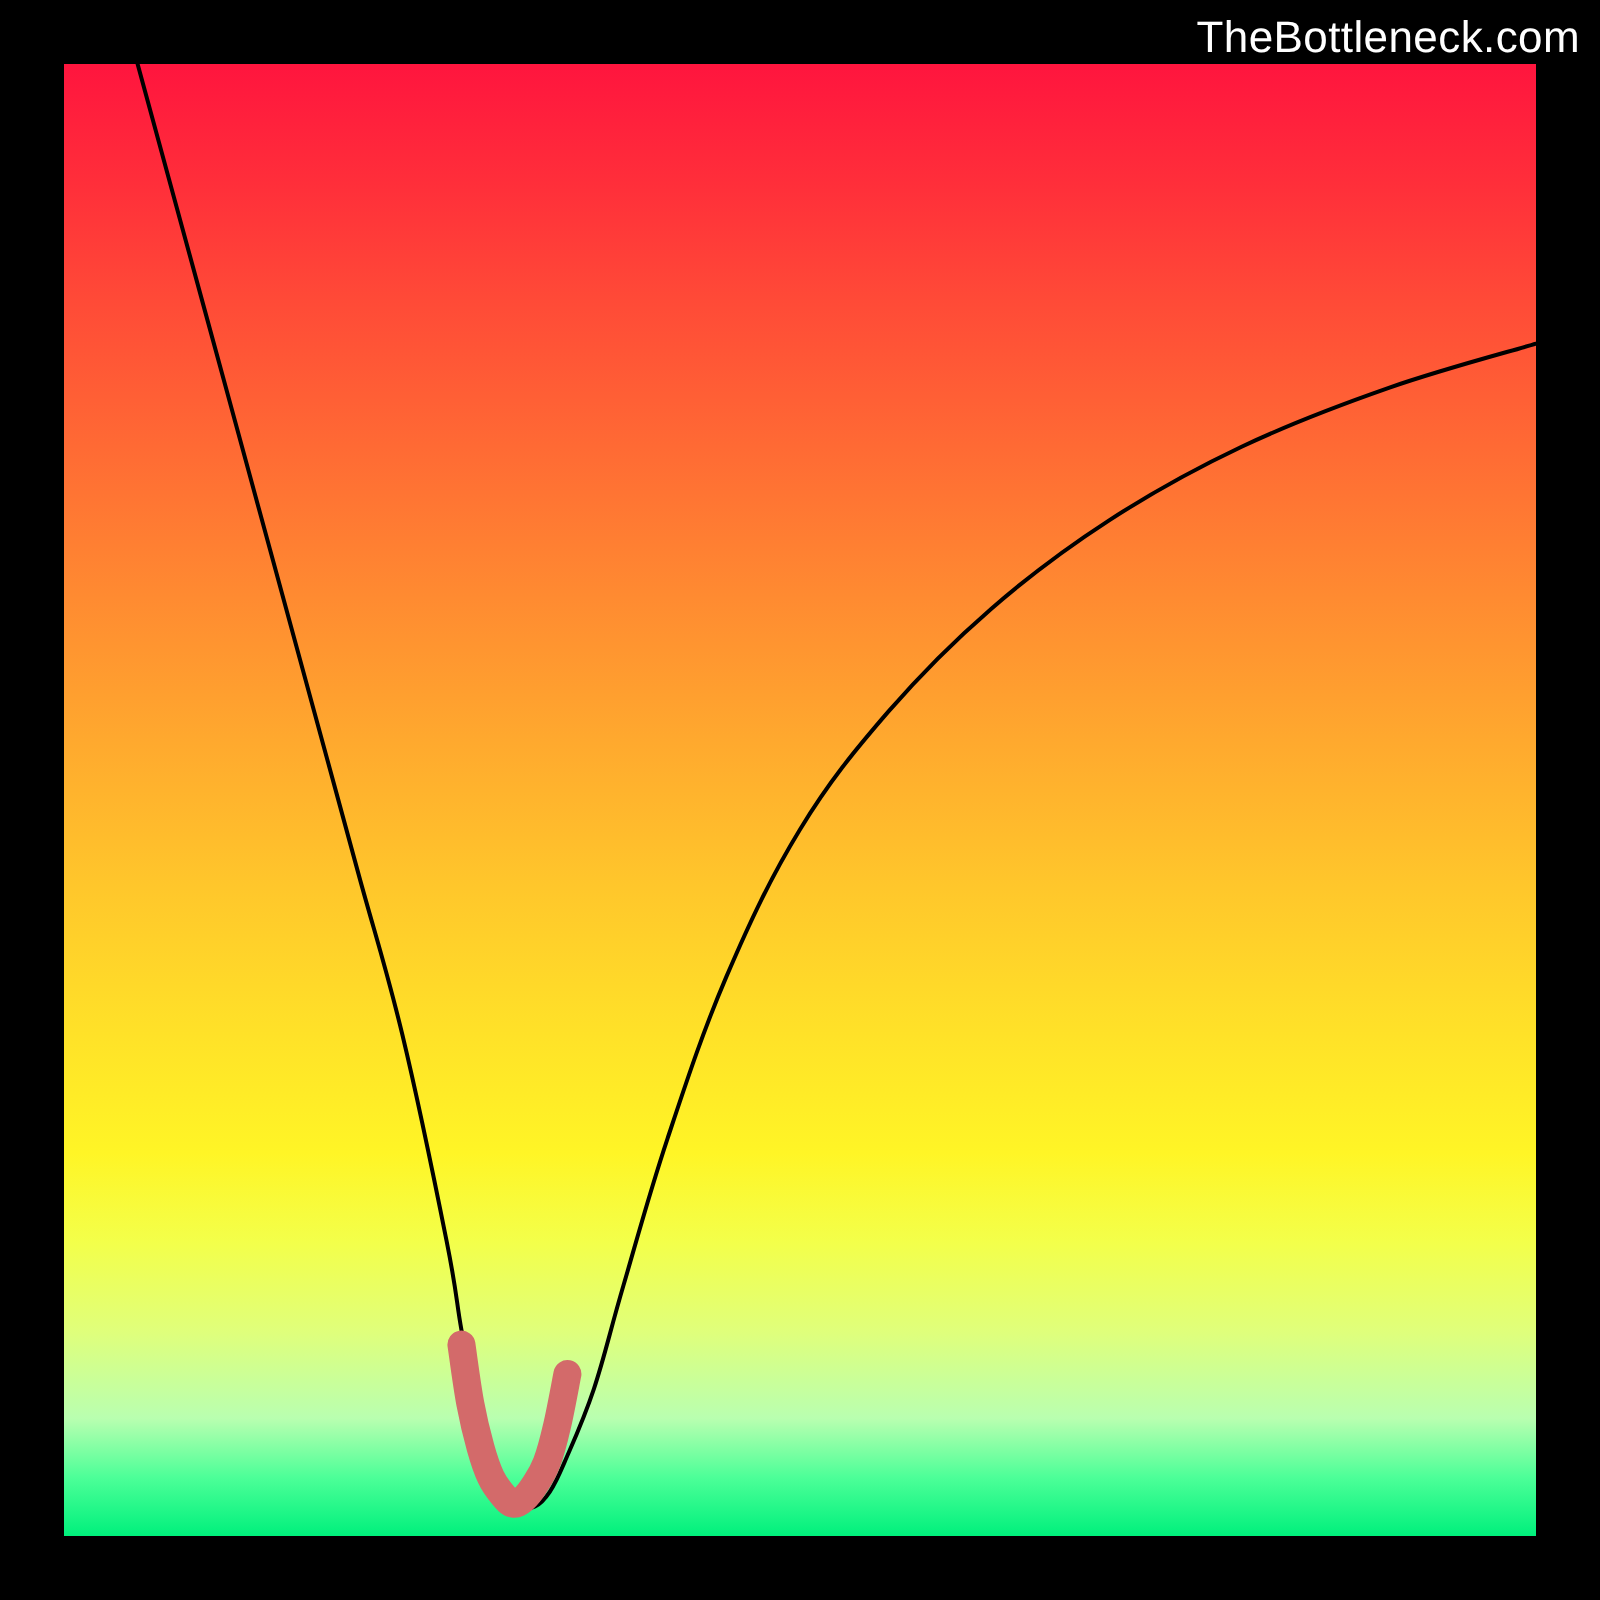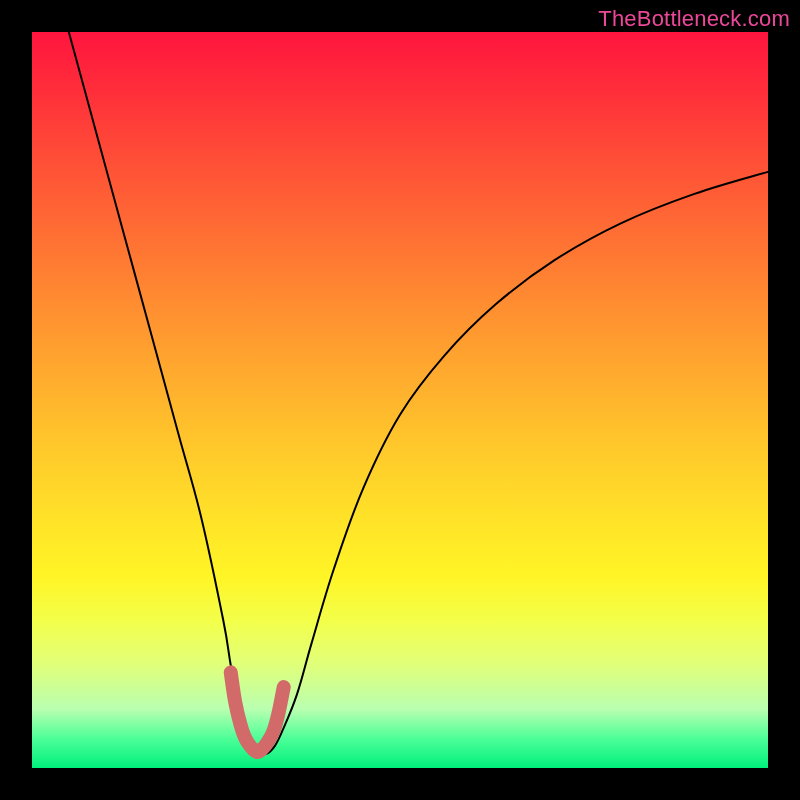--- a/index.html
+++ b/index.html
@@ -40,21 +40,21 @@
       #e0ff7a 86%,
       #b9ffb0 92%,
       #4dff98 96%,
       #00f07c 100%
     );
   }
   .watermark {
     position: absolute;
     top: 6px;
     right: 10px;
-    color: #ec4899;
+    color: #ffffff;
     font-size: 22px;
     letter-spacing: 0.2px;
     user-select: none;
     text-align: center;
   }
   svg.curve {
     position: absolute;
     left: 0;
     top: 0;
     width: 736px;

